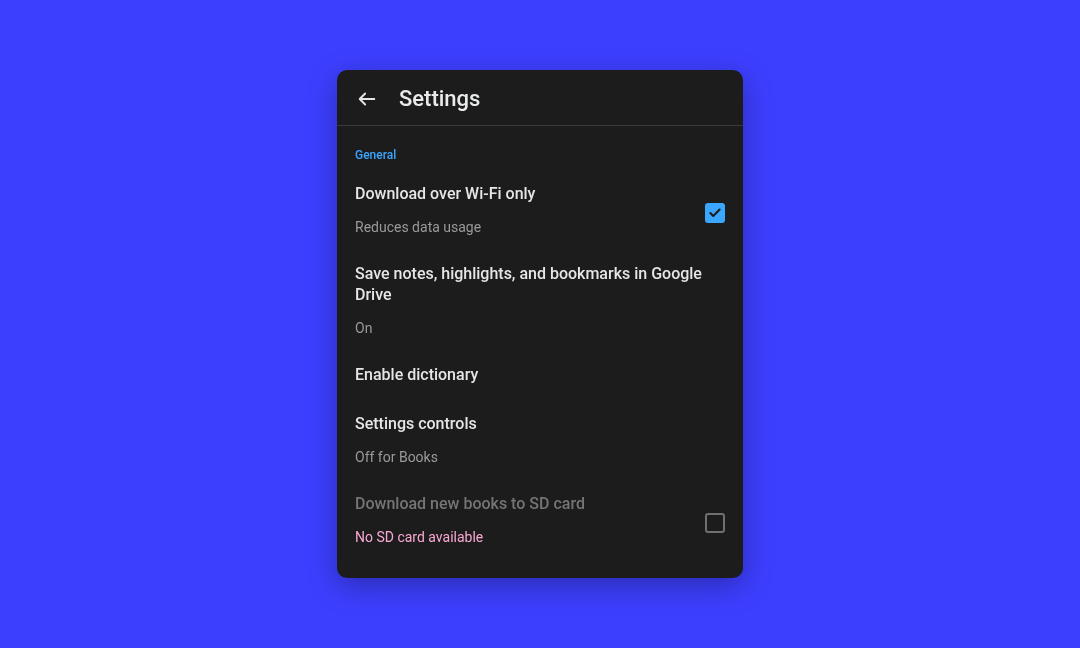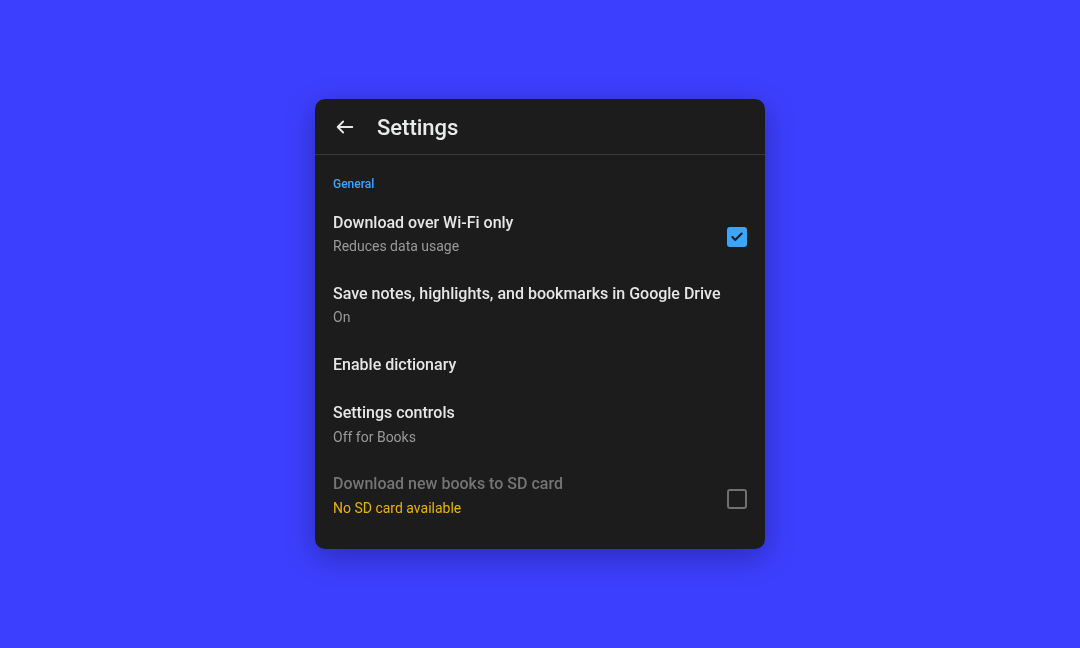--- a/index.html
+++ b/index.html
@@ -12,21 +12,21 @@
       height: 648px;
       background: #3d3fff;
       border-radius: 16px;
       display: flex;
       align-items: center;
       justify-content: center;
       font-family: Roboto, "Helvetica Neue", Arial, sans-serif;
       overflow: hidden;
     }
     .panel {
-      width: 450px;
+      width: 406px;
       background: #1c1c1c;
       border-radius: 10px;
       box-shadow: 0 8px 30px rgba(0,0,0,0.3);
       overflow: hidden;
       position: relative;
       top: 0px;
     }
     .titlebar {
       display: flex;
       align-items: center;
@@ -66,31 +66,31 @@
     }
     .row-title {
       color: #e6e6e6;
       font-size: 16px;
       font-weight: 500;
       line-height: 1.3;
     }
     .row-sub {
       color: #9a9a9a;
       font-size: 14px;
-      margin-top: 4px;
+      margin-top: 13px;
       line-height: 1.3;
     }
     .row.disabled {
       cursor: default;
     }
     .row.disabled .row-title {
       color: #757575;
     }
     .row.disabled .row-sub {
-      color: #eab308;
+      color: #f9a8d4;
     }
     .checkbox {
       width: 20px;
       height: 20px;
       border-radius: 3px;
       margin-top: 6px;
       flex-shrink: 0;
       display: flex;
       align-items: center;
       justify-content: center;

